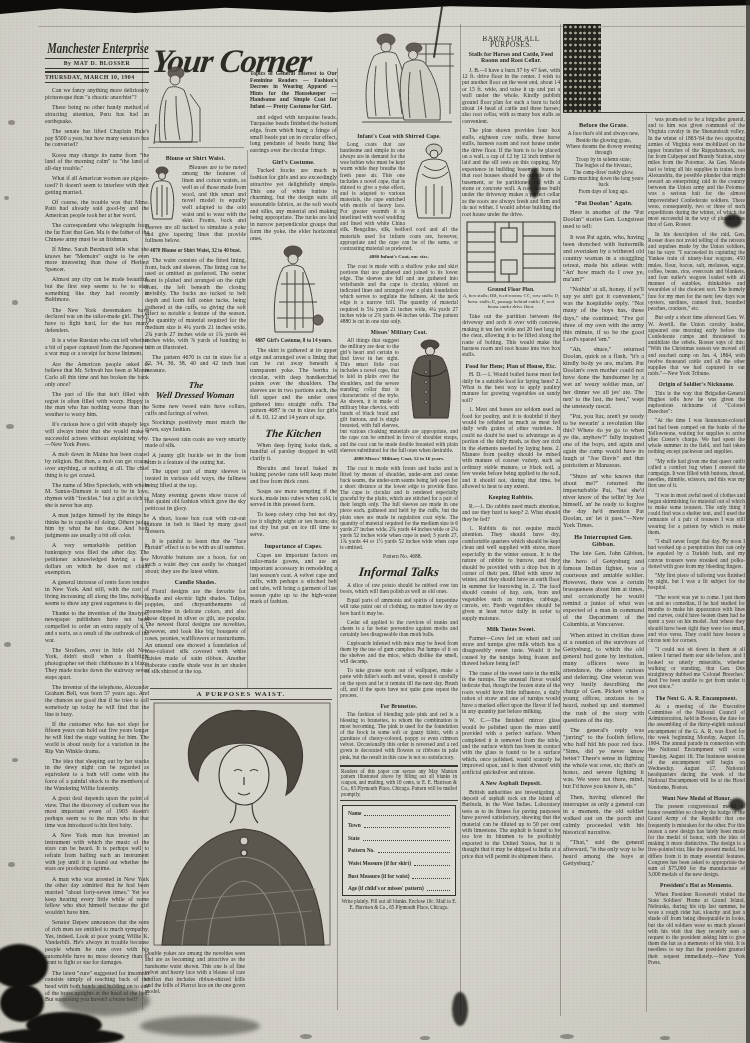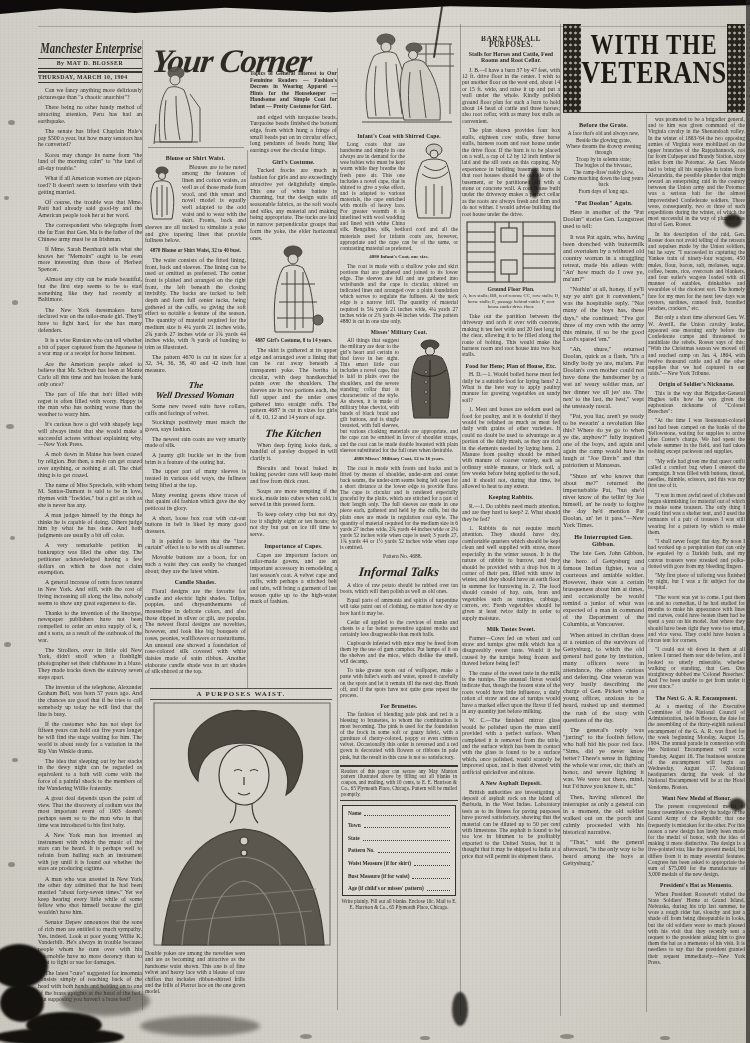--- a/index.html
+++ b/index.html
@@ -12,21 +12,21 @@
   .col{position:absolute;text-align:justify;overflow:hidden;filter:blur(.15px);}
   .p{margin:0 0 3px;text-indent:7px;}
   .sub{font-weight:bold;text-align:center;margin:5px 0 2px;color:#211f1a;letter-spacing:.2px;text-indent:0;}
   .cap{text-align:center;font-weight:bold;margin:1px 0 3px;text-indent:0;}
   .vrule{position:absolute;width:1px;background:#6d6a61;opacity:.55;}
   .hrule{position:absolute;height:1px;background:#57544c;opacity:.55;}
   .blotch{position:absolute;background:#13120f;border-radius:50%;filter:blur(1px);}
   .smudge{position:absolute;background:#3f3d38;border-radius:50%;filter:blur(2px);opacity:.55;}
   .fleck{position:absolute;background:#4c4942;border-radius:50%;opacity:.5;}
   
-  #col1{left:38px;top:42px;width:104px;height:962px;font-size:5.9px;line-height:6.7px;}
+  #col1{left:45px;top:42px;width:104px;height:962px;font-size:5.9px;line-height:6.7px;}
   .m1{font-style:italic;font-weight:bold;font-size:10.5px;line-height:13px;text-align:center;
       white-space:nowrap;transform:scale(1.02,1.3);transform-origin:left;margin-bottom:3px;text-indent:0;}
   .m2{font-weight:bold;font-size:5.8px;text-align:center;letter-spacing:.6px;border-top:1px solid #3a3731;
       border-bottom:1px solid #3a3731;padding:1px 0;margin-bottom:2px;text-indent:0;}
   .mdate{font-weight:bold;font-size:5.9px;text-align:left;border-top:2px solid #3a3731;border-bottom:1px solid #3a3731;
       padding:1.5px 0;margin-bottom:4px;letter-spacing:.4px;text-indent:0;}
   .ed-para{margin:0 0 3.5px;text-indent:7px;}
   
   .yc-title{position:absolute;left:152px;top:36px;width:232px;height:56px;font-style:italic;font-weight:bold;
       font-size:33px;line-height:50px;transform:skewX(-7deg);color:#2e2b25;white-space:nowrap;letter-spacing:-1px;}
@@ -47,21 +47,21 @@
   .hw-cap{position:absolute;left:145px;top:950px;width:100px;font-size:5.6px;line-height:6.4px;text-align:justify;}
   .notice{border-top:2px solid #3a3731;border-bottom:1px solid #3a3731;font-size:5.1px;line-height:5.8px;
       padding:2px 1px;margin:5px 0 4px;text-indent:0;}
   .cbox{border:1.2px solid #34312a;padding:4px 5px 2px;margin:0 2px 3px;background:rgba(235,233,226,.35);}
   .crow{display:flex;align-items:flex-end;margin:0 0 6.5px;font-size:5.4px;}
   .clabel{white-space:nowrap;font-weight:bold;}
   .cdots{flex:1;border-bottom:1px dotted #45423a;margin-left:3px;height:5px;}
   .cnote{font-size:5.1px;line-height:5.8px;text-align:center;text-indent:0;}
   
   #col5{left:462px;top:36px;width:98px;height:976px;font-size:5.7px;line-height:6.4px;}
-  .barnhead{font-weight:bold;font-size:7.4px;text-align:center;letter-spacing:.4px;margin-bottom:2px;text-indent:0;}
+  .barnhead{font-weight:normal;font-size:7.4px;text-align:center;letter-spacing:.4px;margin-bottom:2px;text-indent:0;}
   .barnsub{font-weight:bold;font-size:5.9px;text-align:center;margin-bottom:3px;text-indent:0;}
   .plancap{font-weight:bold;font-size:5.6px;text-align:center;margin:1px 0;text-indent:0;}
   .plankey{font-size:4.9px;line-height:5.5px;text-align:center;margin-bottom:3px;text-indent:0;}
   
   .vet-banner{position:absolute;left:563px;top:24px;width:182px;height:88px;display:flex;align-items:stretch;
       border-bottom:1.5px solid #3a3731;}
   .vet-panel{width:19px;background-color:#27251f;
       background-image:radial-gradient(#a9a496 1px, transparent 1.4px);background-size:5px 6px;}
   .vet-words{flex:1;text-align:center;color:#1c1a16;font-weight:bold;padding-top:8px;}
   .vl1{font-size:23px;line-height:26px;letter-spacing:1px;transform:scaleY(1.3);}
@@ -347,24 +347,20 @@
     <div class="sub">Milk Tastes Sweet.</div>
     <p class="p">Farmer—Cows fed on wheat and oat straw and turnips give milk which has a disagreeably sweet taste. Would it be caused by the turnips being frozen and thawed before being fed?</p>
     <p class="p">The cause of the sweet taste in the milk is the turnips. The unusual flavor would indicate that, though the frozen state of the roots would have little influence, a daily ration of straw and one of turnips would have a marked effect upon the flavor if fed in any quantity just before milking.</p>
     <p class="p">W. C.—The finished mirror glass would be polished upon the mass until provided with a perfect surface. When completed it is removed from the table, and the surface which has been in contact with the glass is found to be a surface which, once polished, would scarcely be improved upon, and is then silvered with artificial quicksilver and nitrate.</p>
     <div class="sub">A New Asphalt Deposit.</div>
     <p class="p">British authorities are investigating a deposit of asphalt rock on the island of Barbuda, in the West Indies. Laboratory tests as to its fitness for paving purposes have proved satisfactory, showing that the material can be diluted up to 50 per cent with limestone. The asphalt is found to be too low in bitumen to be profitably exported to the United States, but it is thought that it may be shipped to India at a price that will permit its shipment there.</p>
   </section>
 
   <div class="vet-banner">
     <div class="vet-panel"></div>
-    <div class="vet-words">
-      <div class="vl1">WITH THE</div>
-      <div class="vl2">VETERANS</div>
-    </div>
     <div class="vet-panel"></div>
   </div>
 
   <section class="col" id="col6">
     <div class="sub">Before the Grate.</div>
     <div class="poem">
         <div class="poem-line">A face that's old and always new,</div>
         <div class="poem-line">Beside the glowing grate,</div>
         <div class="poem-line">Where dreams the drowsy evening through</div>
         <div class="poem-line">Troop by in solemn state;</div>

